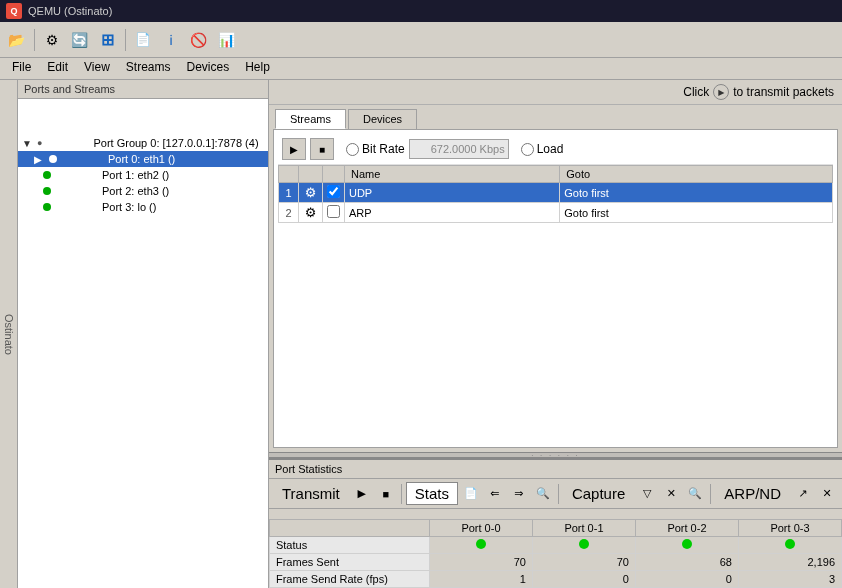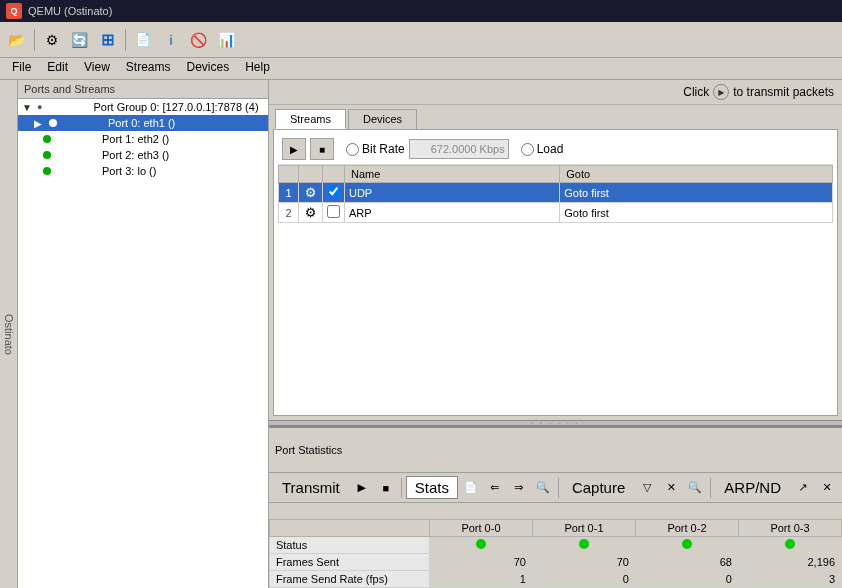--- a/index.html
+++ b/index.html
@@ -59,29 +59,29 @@
     .stream-table th { background: #d4d0c8; border: 1px solid #b0b0b0; padding: 2px 6px; font-size: 11px; font-weight: normal; text-align: left; }
     .stream-table td { border: 1px solid #d0d0d0; padding: 2px 4px; font-size: 11px; }
     .stream-table tr.selected td { background: #316ac5; color: white; }
     .stream-table tr.normal td { background: white; }
     .num-cell { width: 20px; text-align: center; color: #555; }
     .icon-cell { width: 24px; text-align: center; }
     .check-cell { width: 22px; text-align: center; }
 
     
     .bottom-area { background: #d4d0c8; border-top: 2px solid #888; }
-    .stats-header { background: #d4d0c8; padding: 16px 6px; font-size: 11px; border-bottom: 1px solid #a0a0a0; }
+    .stats-header { background: #d4d0c8; padding: 3px 6px; font-size: 11px; border-bottom: 1px solid #a0a0a0; }
     .stats-toolbar { display: flex; align-items: center; gap: 2px; padding: 3px 4px; border-bottom: 1px solid #a0a0a0; }
     .stats-btn { padding: 2px 8px; border: 1px solid transparent; background: #d4d0c8; cursor: pointer; font-size: 15px; display: flex; align-items: center; gap: 3px; }
     .stats-btn.active { background: white; border: 1px solid #888; }
     .stats-sep { width: 1px; height: 20px; background: #a0a0a0; margin: 0 2px; }
     .stats-icon-btn { width: 22px; height: 20px; border: 1px solid transparent; background: #d4d0c8; display: flex; align-items: center; justify-content: center; cursor: pointer; font-size: 11px; }
 
     
-    .stats-table { width: 100%; border-collapse: collapse; margin-top: 16px; }
+    .stats-table { width: 100%; border-collapse: collapse; margin-top: 10px; }
     .stats-table th { background: #d4d0c8; border: 1px solid #b0b0b0; padding: 2px 6px; font-size: 11px; font-weight: normal; text-align: center; }
     .stats-table td { border: 1px solid #d0d0d0; padding: 2px 6px; font-size: 11px; }
     .stats-table td:first-child { background: #e8e8e8; font-weight: normal; }
     .stats-table td { text-align: right; }
     .stats-table td:first-child { text-align: left; }
     .status-dot { width: 10px; height: 10px; border-radius: 50%; background: #00cc00; display: inline-block; }
 
     
     .app-sidebar { writing-mode: vertical-rl; background: #d4d0c8; border-right: 1px solid #a0a0a0; padding: 8px 3px; font-size: 11px; color: #333; display: flex; align-items: center; justify-content: center; width: 18px; }
 
@@ -118,21 +118,21 @@
   <span class="menu-item">Devices</span>
   <span class="menu-item">Help</span>
 </div>
 
 <div style="display:flex; flex-direction:row; height: calc(588px - 22px - 36px - 22px);">
 
   <div class="app-sidebar">
     <span style="font-size:11px; color:#555;">Ostinato</span>
   </div>
 
-  <div class="left-panel" style="display:flex; flex-direction:column; width:316px;">
+  <div class="left-panel" style="display:flex; flex-direction:column; width:316px;gap:36px;">
     <div class="panel-header">Ports and Streams</div>
 
     <div style="flex:1; overflow:auto; background:white;">
       <div class="tree-item">
         <span class="tree-expand">▼</span>
         <span style="font-size:9px; color:#555;">●</span>
         <span class="tree-label">Port Group 0: [127.0.0.1]:7878 (4)</span>
       </div>
       <div class="tree-item selected tree-indent1">
         <span class="tree-expand" style="color:white;">▶</span>

